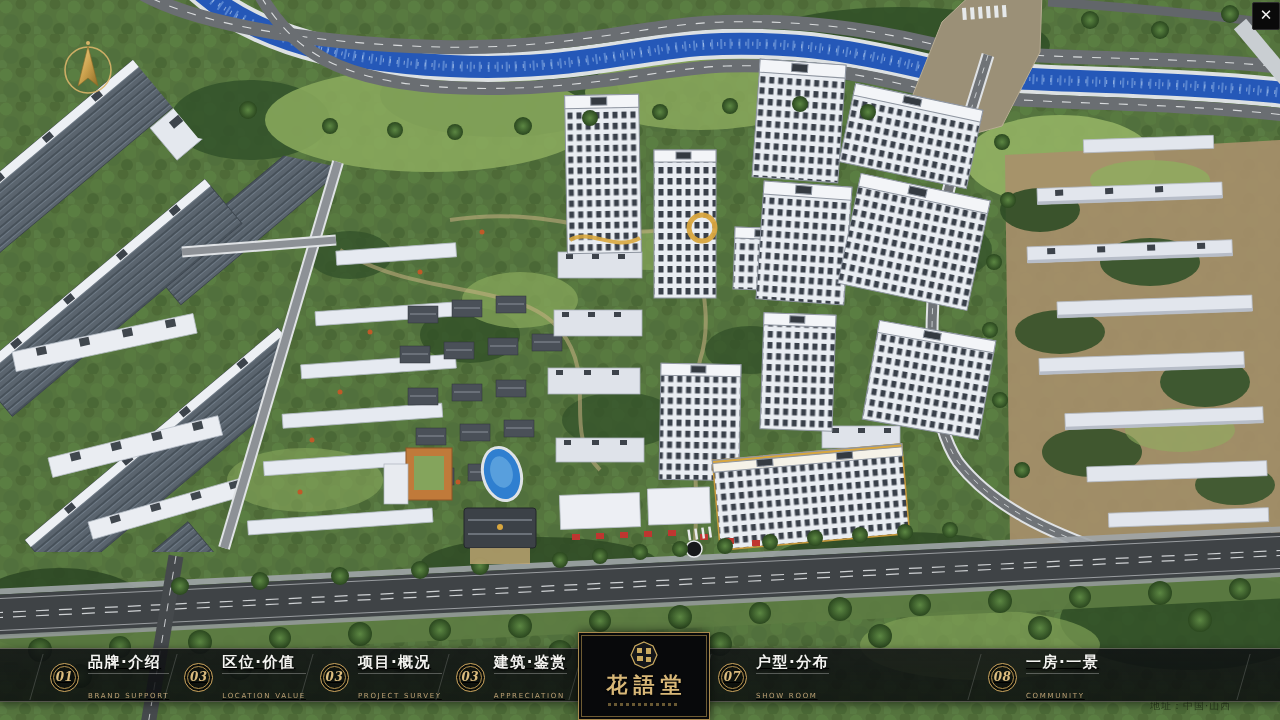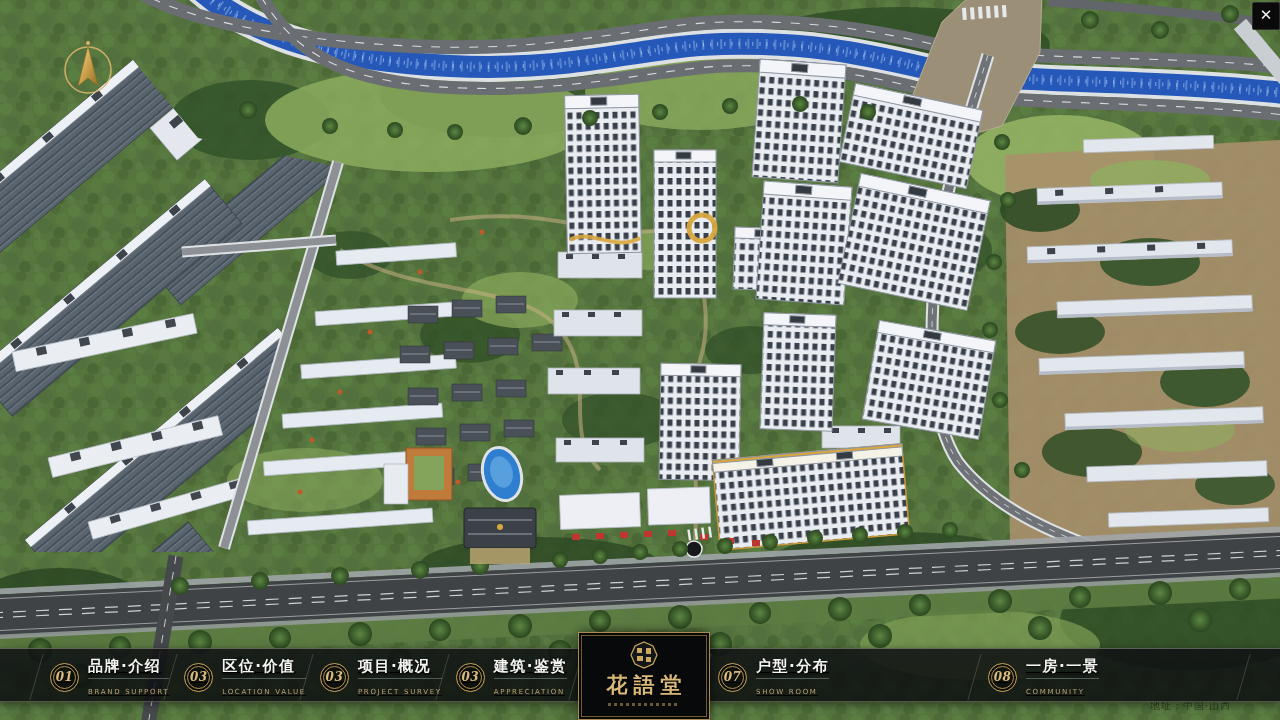--- a/index.html
+++ b/index.html
@@ -27,21 +27,21 @@
     background:rgba(255,255,255,.17);transform:skewX(-16deg);}
   .badge{width:27px;height:27px;flex:none;border-radius:50%;border:1px solid #cfa75f;position:relative;
     display:flex;align-items:center;justify-content:center;background:rgba(0,0,0,.35);
     box-shadow:inset 0 0 4px rgba(0,0,0,.8);}
   .badge::before{content:'';position:absolute;inset:2px;border:1px solid #b6934f;border-radius:50%;}
   .badge span{font:italic 700 12px "DejaVu Serif",serif;color:#dcbc7e;letter-spacing:.5px;}
   .nav-text{margin-left:9px;display:flex;flex-direction:column;min-width:0;}
   .nav-zh{font-weight:700;font-size:15px;line-height:1.1;color:#f4f4f1;letter-spacing:1.5px;white-space:nowrap;
     text-shadow:0 1px 2px rgba(0,0,0,.8);}
   .nav-en{font-size:7px;line-height:1;color:#bda275;letter-spacing:1.7px;white-space:nowrap;
-    border-top:1px solid rgba(255,255,255,.28);margin-top:3px;padding-top:10px;}
+    border-top:1px solid rgba(255,255,255,.28);margin-top:3px;padding-top:19px;}
 
   
   #logo-panel{position:absolute;left:578px;top:632px;width:130px;height:86px;z-index:5;cursor:pointer;
     background:#08090b;border:1px solid #a98a4e;
     box-shadow:inset 0 0 0 2px #08090b,inset 0 0 0 3px #6f5c33,0 0 10px rgba(0,0,0,.6);
     display:flex;flex-direction:column;align-items:center;}
   #logo-title{margin-top:2px;font-family:"DejaVu Serif",serif;font-weight:700;font-size:21px;
     color:#d9b878;letter-spacing:6px;margin-left:6px;text-shadow:0 1px 2px #000;}
   #logo-sub{width:72px;height:3px;margin-top:4px;opacity:.75;
     background:repeating-linear-gradient(90deg,#8a7340 0 3px,transparent 3px 6px);}

